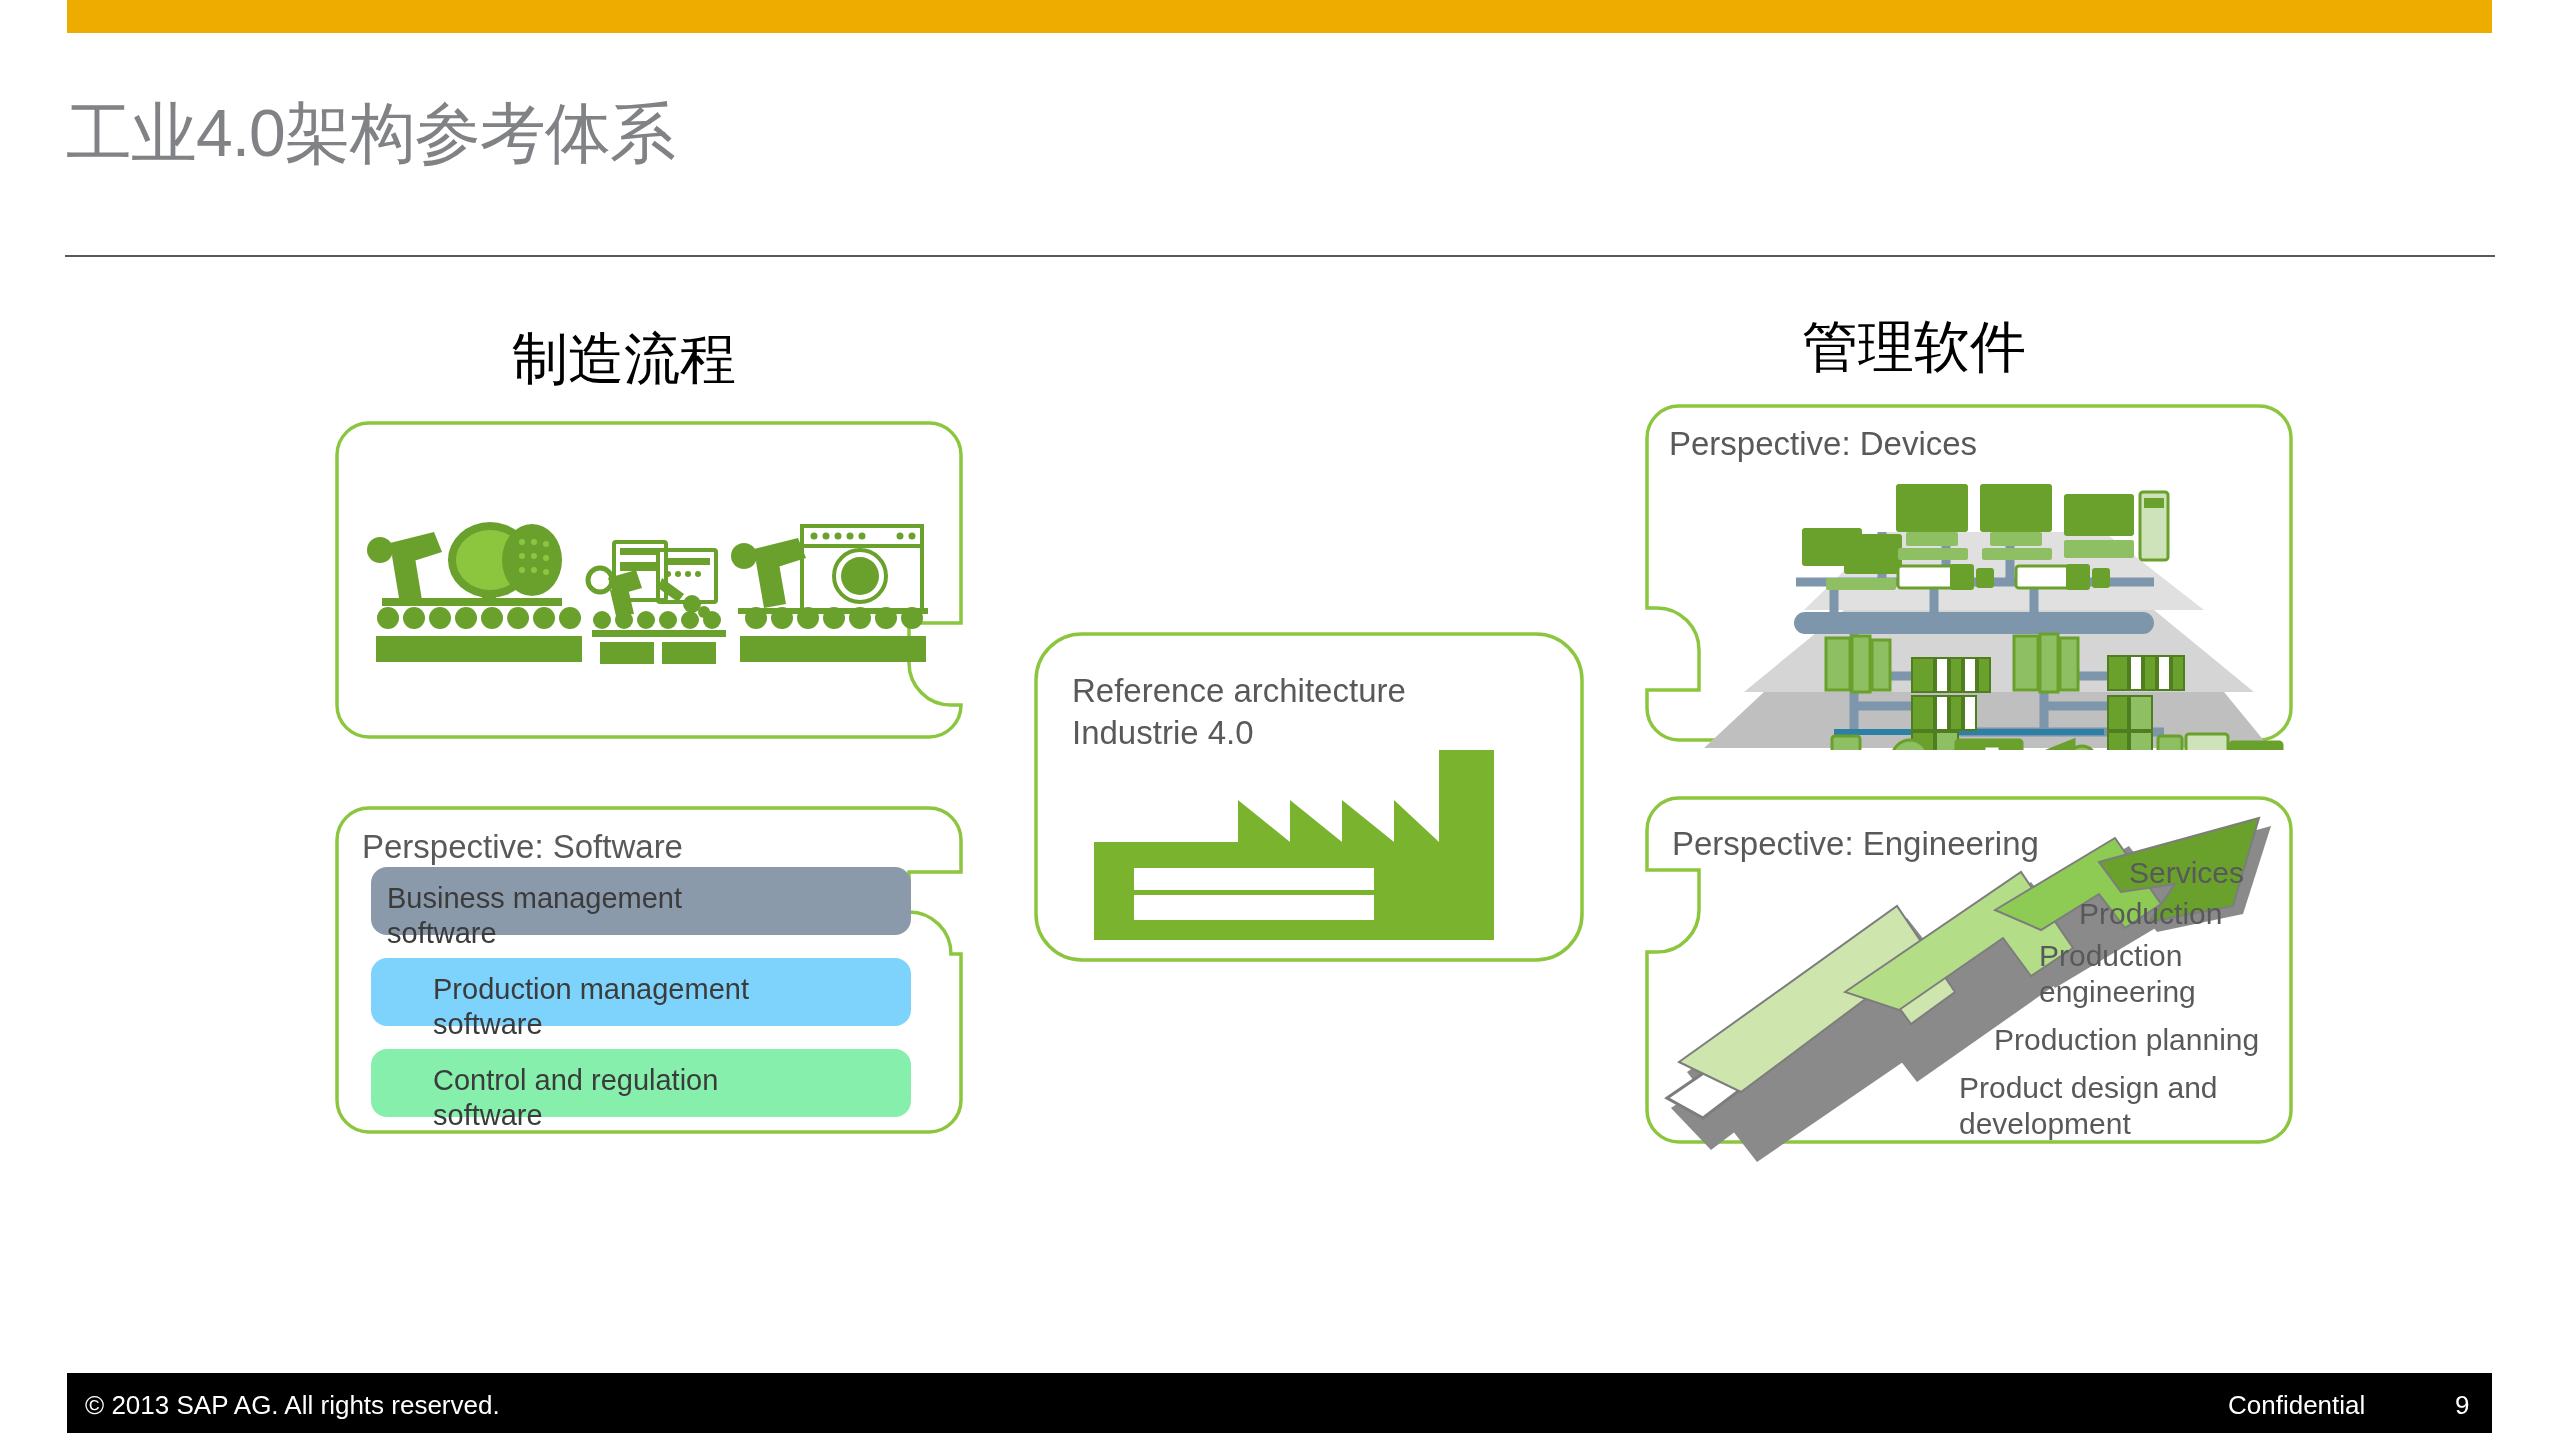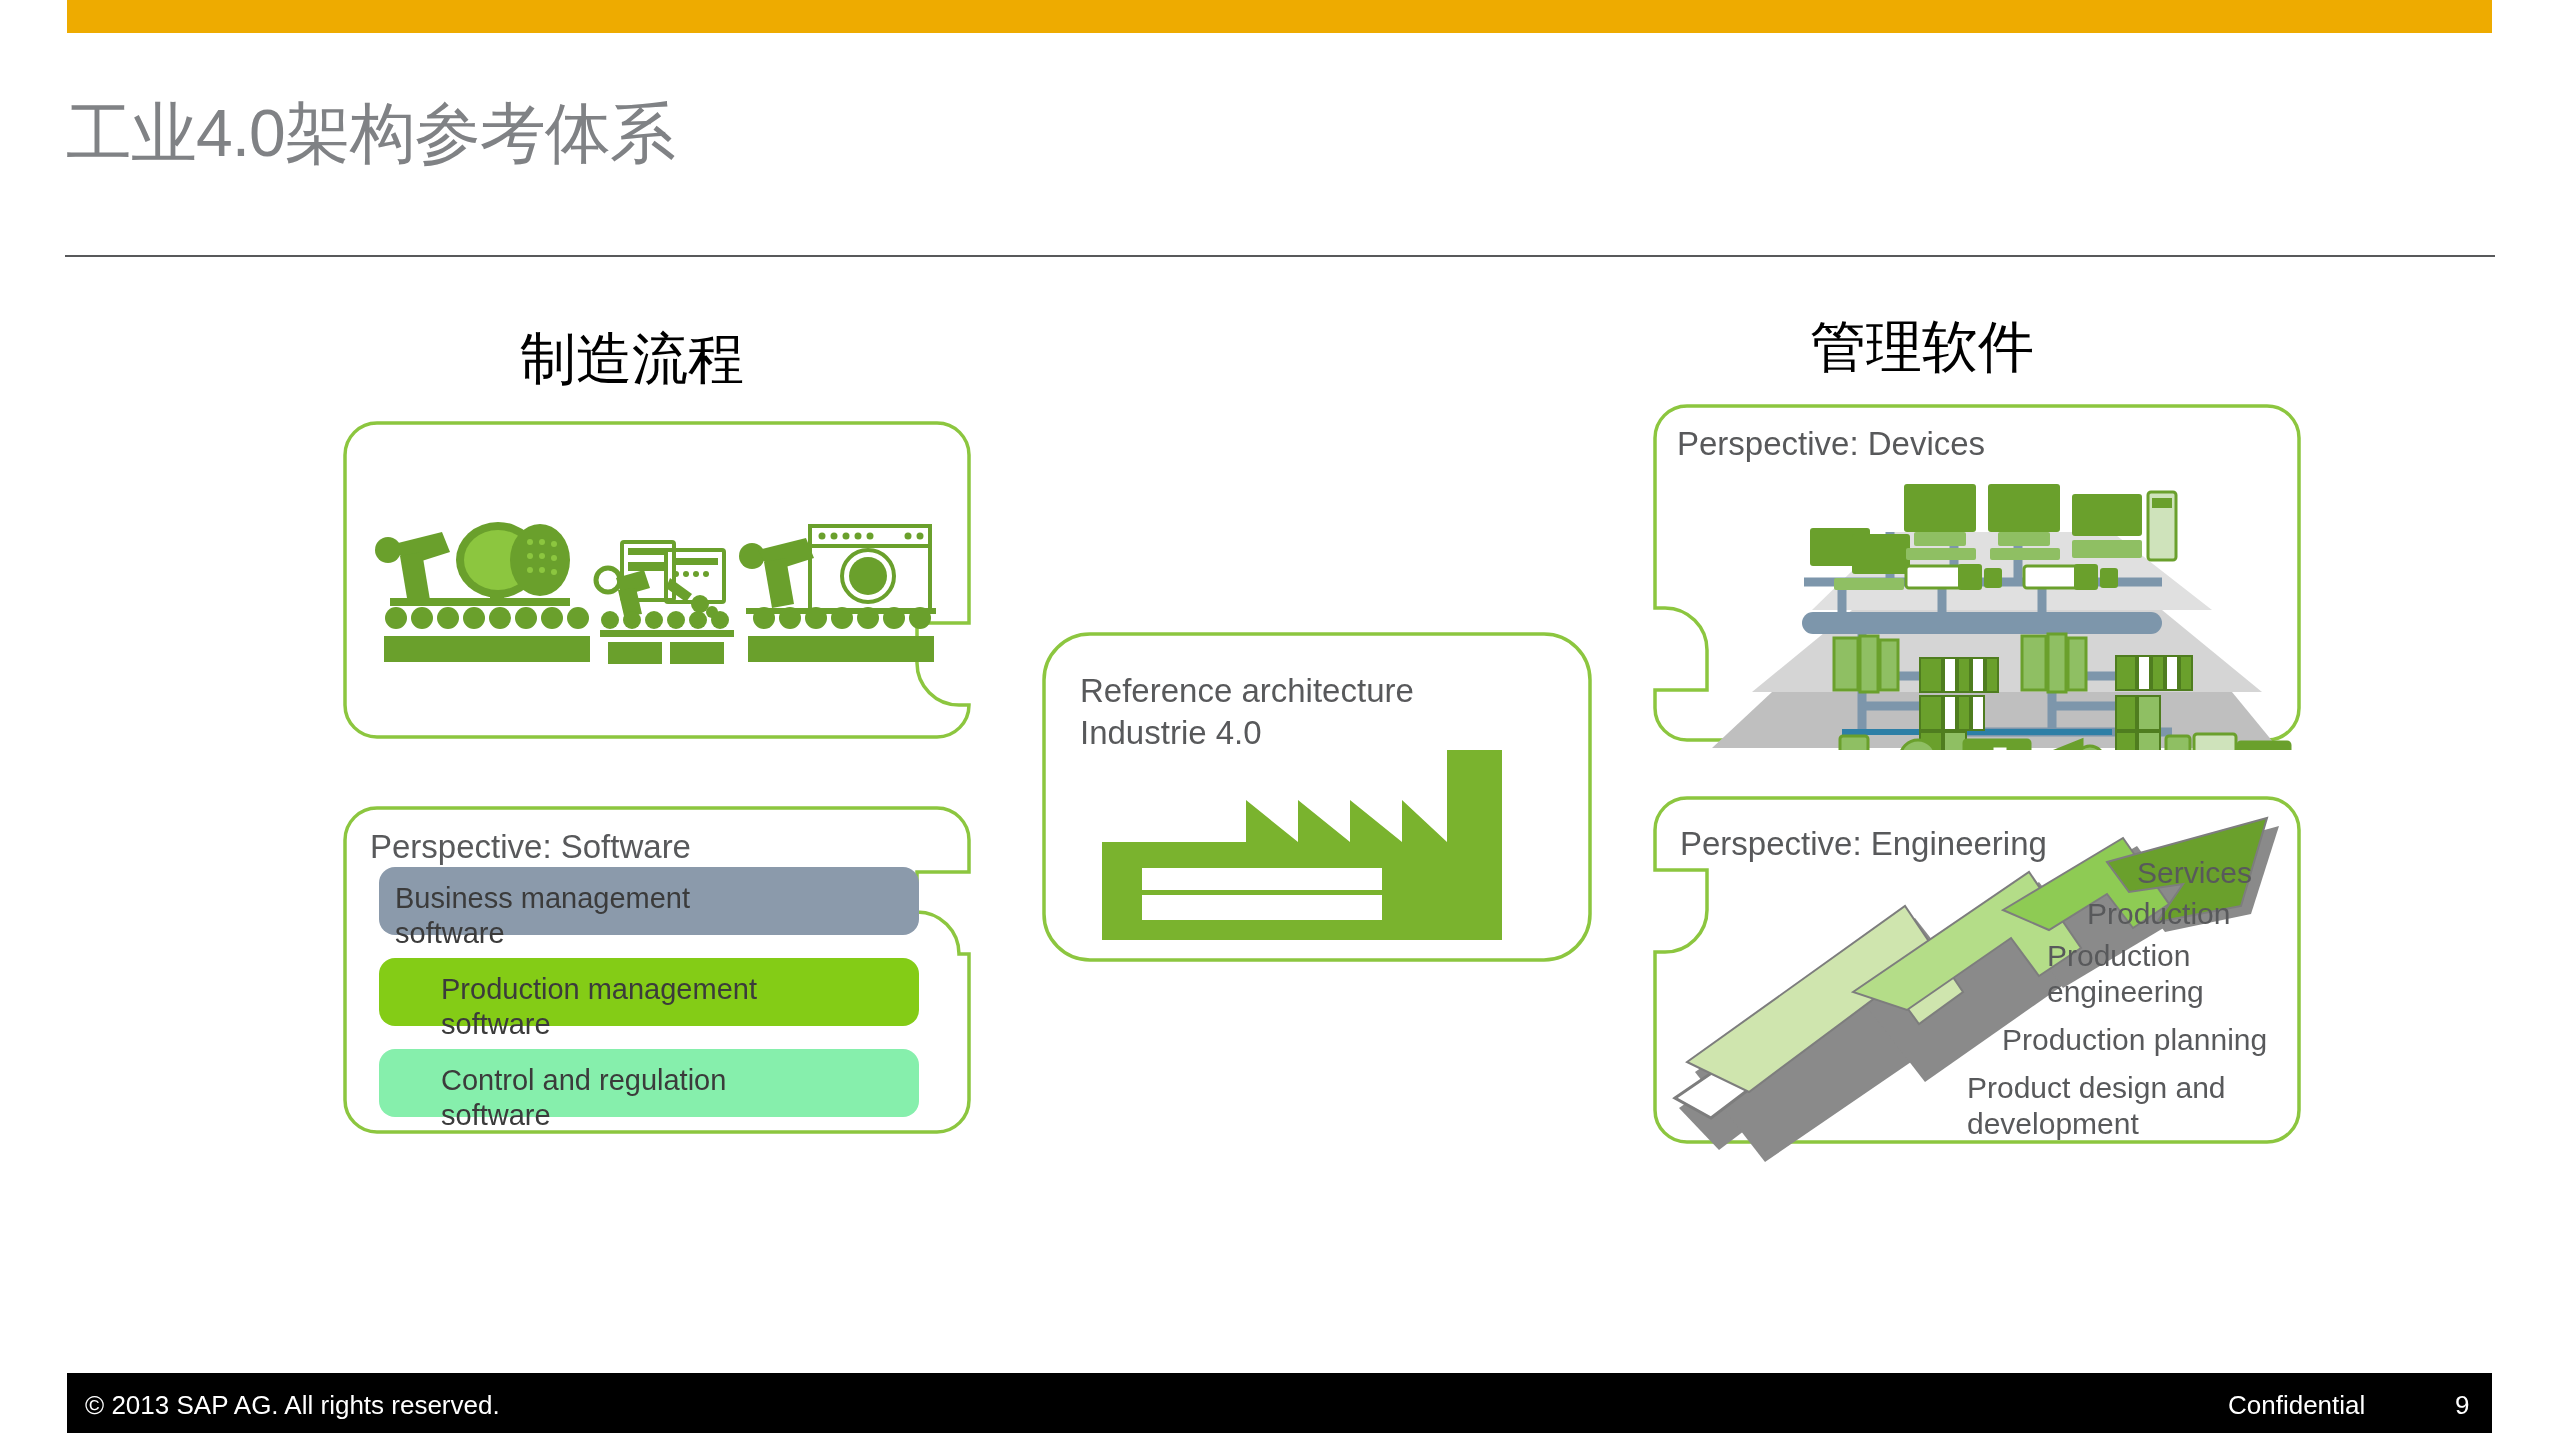--- a/index.html
+++ b/index.html
@@ -8,21 +8,21 @@
 
   
   #accent-bar{position:absolute;left:67px;top:0;width:2425px;height:33px;background:#eeab00;}
 
   
   #slide-title{position:absolute;left:66px;top:100px;font-size:66px;line-height:1;
        color:#808285;font-family:"Liberation Sans",sans-serif;letter-spacing:-1px;white-space:nowrap;}
   #title-rule{position:absolute;left:65px;top:255px;width:2430px;height:2px;background:#58595b;}
 
   
-  #diagram{position:absolute;left:12px;top:270px;width:2348px;height:1060px;}
+  #diagram{position:absolute;left:4px;top:270px;width:2348px;height:1060px;}
 
   .cn-label{position:absolute;font-family:"Liberation Serif",serif;font-size:56px;
             color:#000;white-space:nowrap;}
 
   .persp-title{position:absolute;font-size:33px;color:#58595b;white-space:nowrap;
                font-family:"Liberation Sans",sans-serif;}
 
   .box-svg{position:absolute;}
 
   
@@ -160,21 +160,21 @@
     <path d="M28,60 A32,32 0 0 1 60,28 L620,28 A32,32 0 0 1 652,60 L652,92
              L600,92 L600,132 A42,42 0 0 1 642,174 L652,174
              L652,320 A32,32 0 0 1 620,352 L60,352 A32,32 0 0 1 28,320 Z" fill="#ffffff" stroke="#8cc63f" stroke-width="3.5"></path>
   </svg>
   <div class="persp-title" style="left:358px;top:558px;">Perspective: Software</div>
 
   <div class="sw-bar" style="left:367px;top:597px;width:540px;height:68px;background:#8b9aab;padding-left:16px;">
     <span>Business management</span>
     <span>software</span>
   </div>
-  <div class="sw-bar" style="left:367px;top:688px;width:540px;height:68px;background:#84cc16;">
+  <div class="sw-bar" style="left:367px;top:688px;width:540px;height:68px;background:#7dd3fc;">
     <span>Production management</span>
     <span>software</span>
   </div>
   <div class="sw-bar" style="left:367px;top:779px;width:540px;height:68px;background:#86efac;">
     <span>Control and regulation</span>
     <span>software</span>
   </div>
 
   <svg class="box-svg" style="left:1020px;top:352px;" width="570" height="350" viewBox="0 0 570 350">
     <rect x="12" y="12" width="546" height="326" rx="46" ry="46" fill="#ffffff" stroke="#8cc63f" stroke-width="3.5"></rect>

